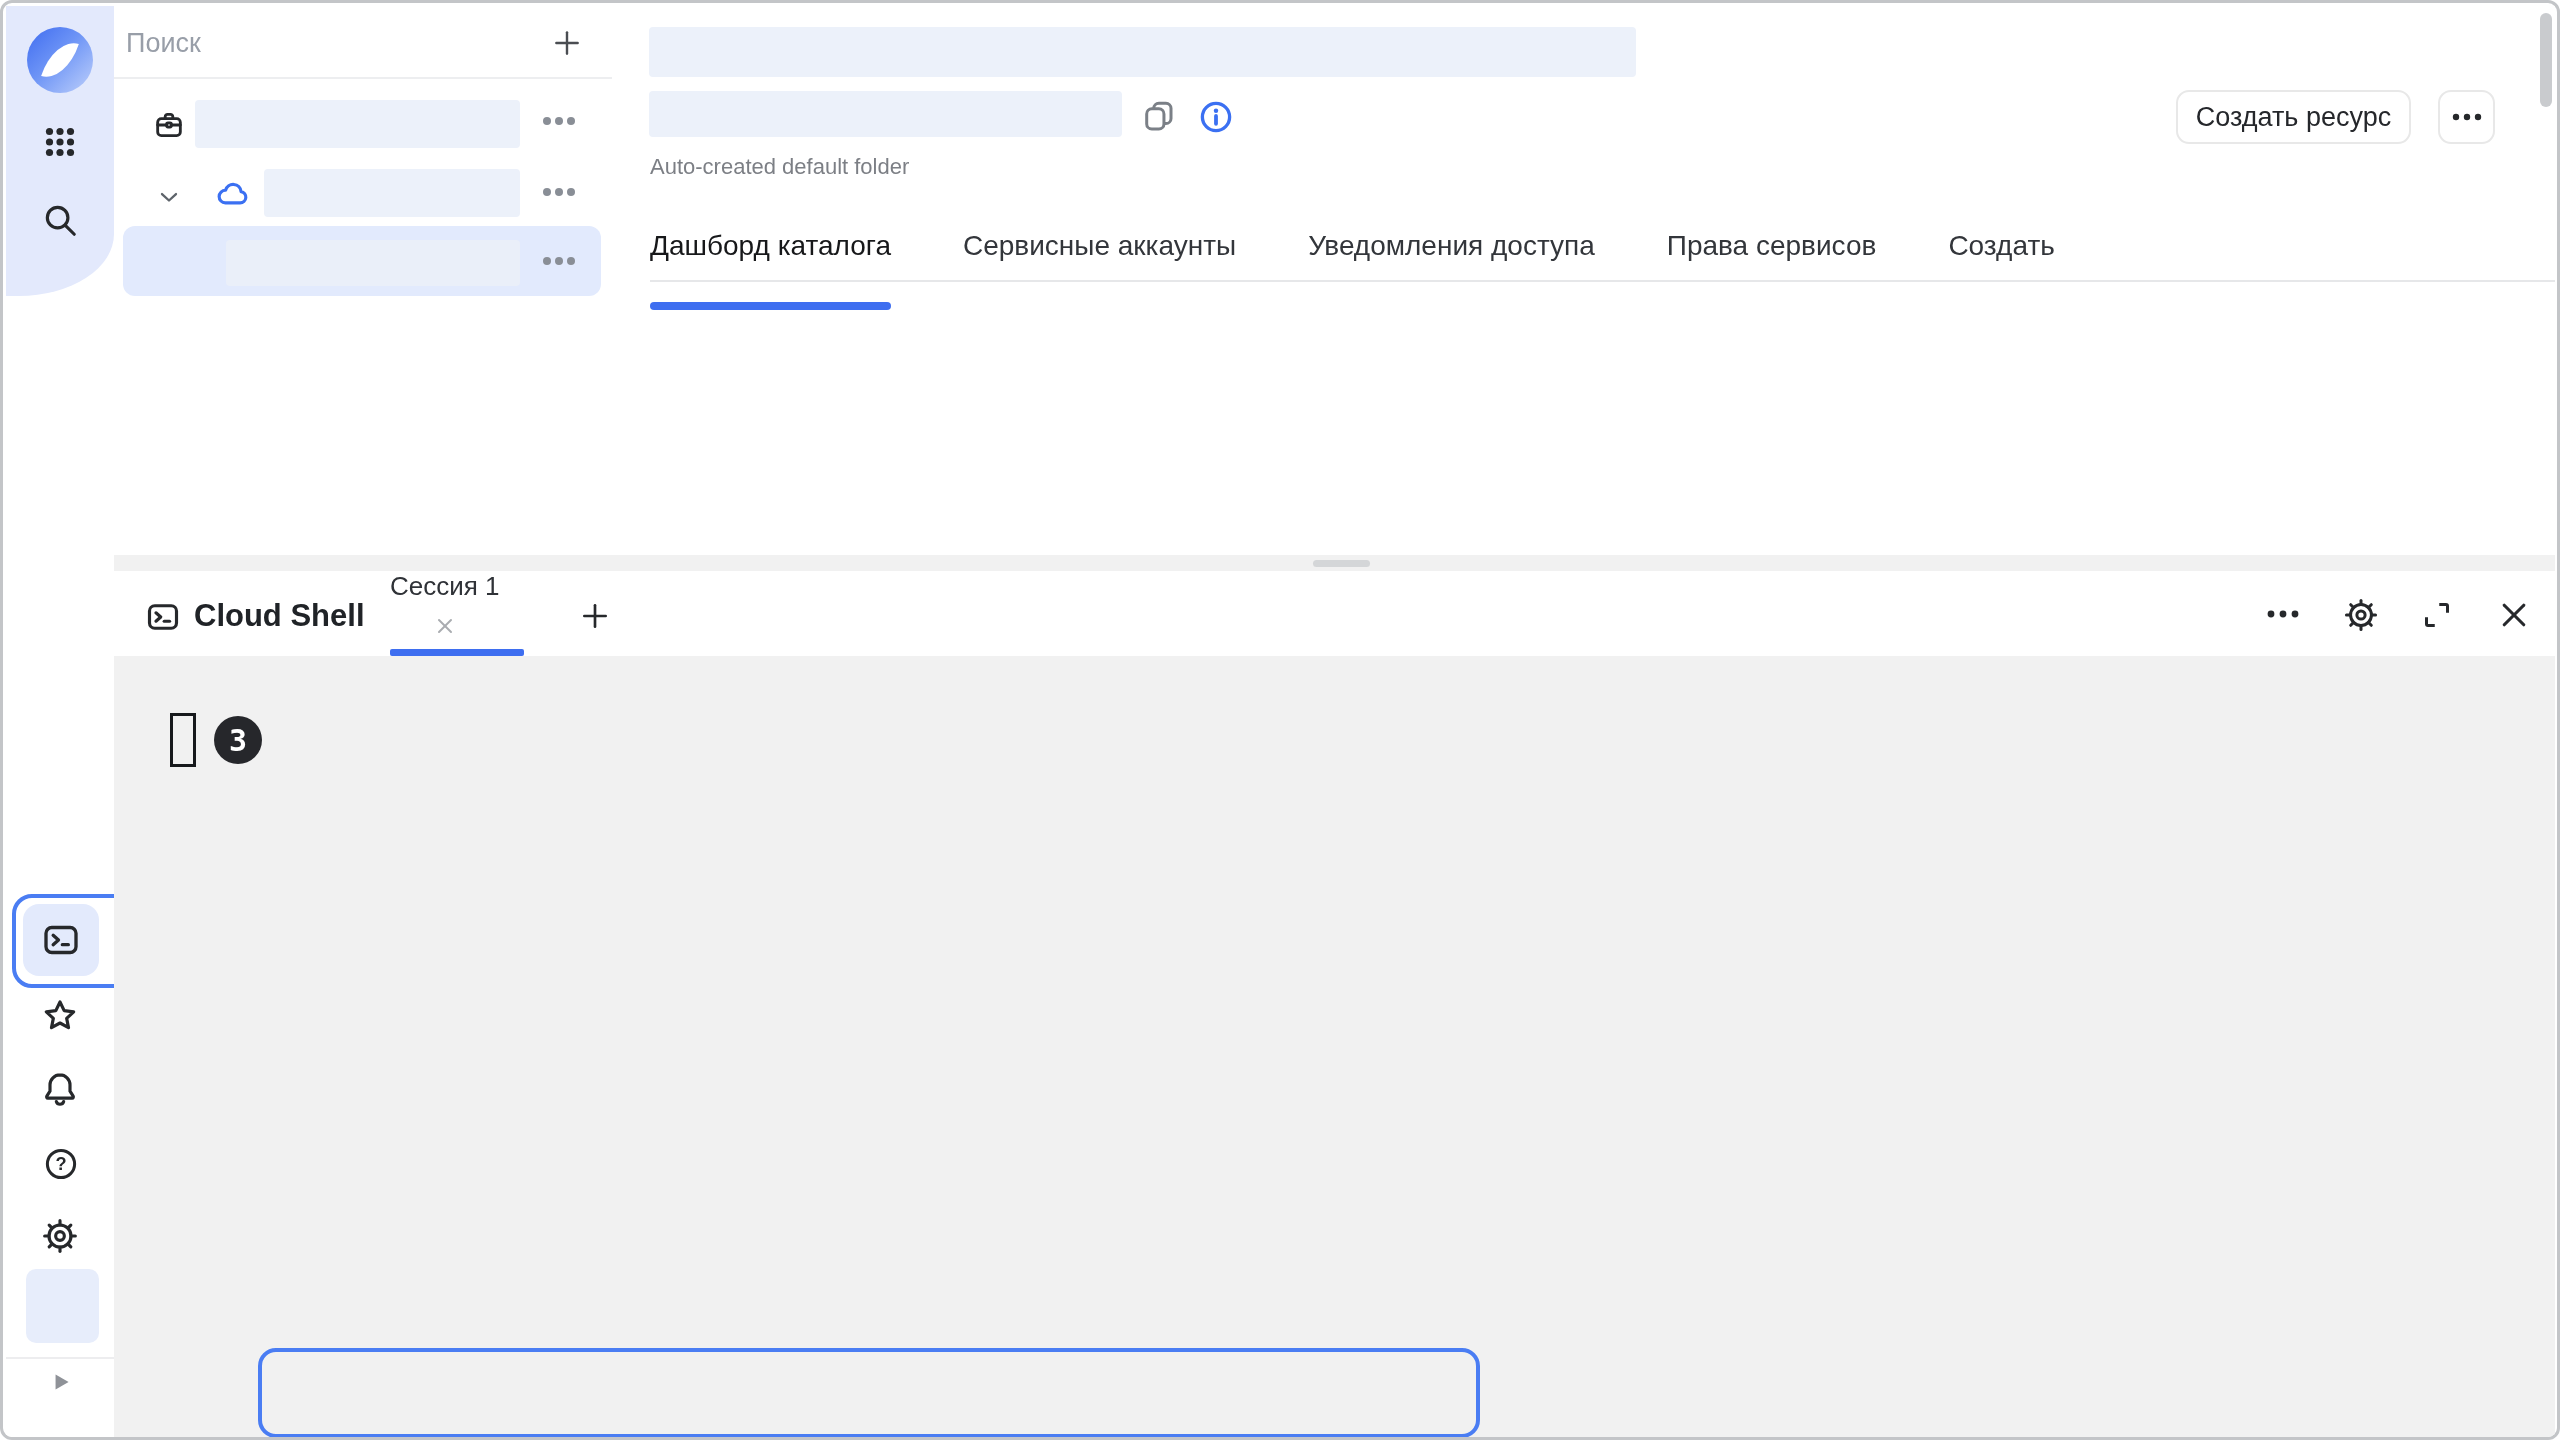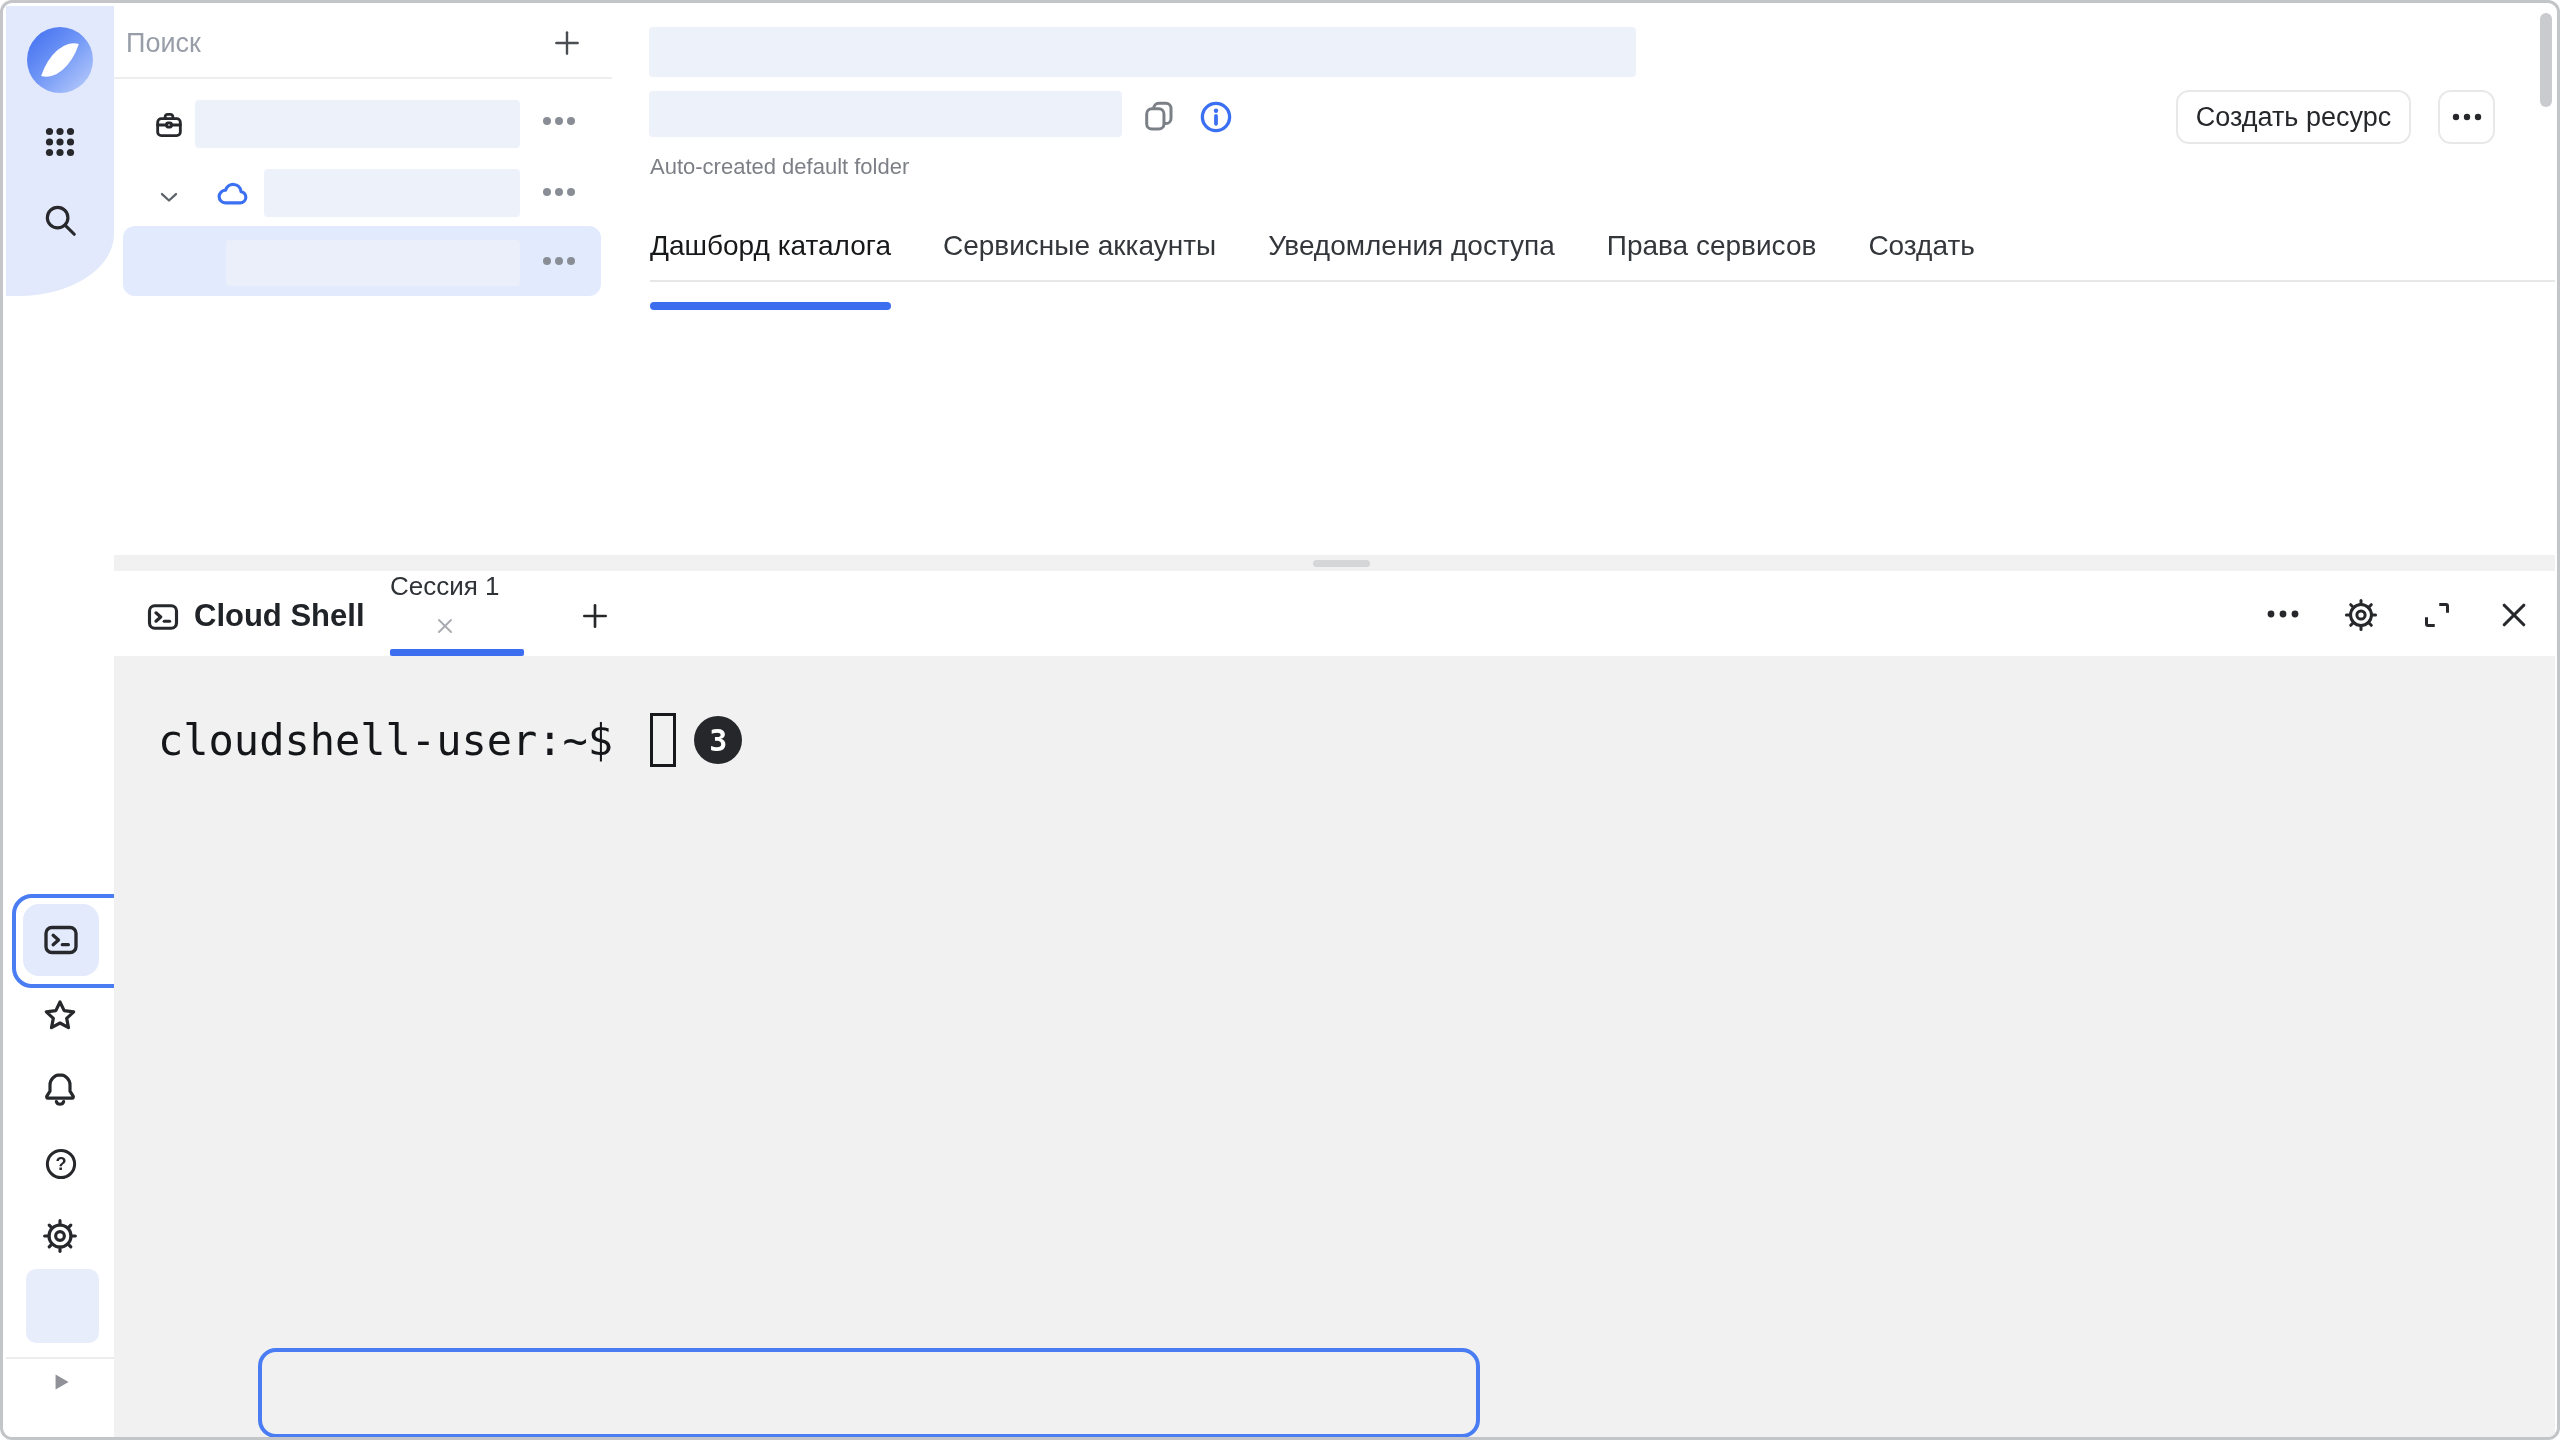--- a/index.html
+++ b/index.html
@@ -35,21 +35,21 @@
   .search-row{left:0;top:0;width:100%;height:73px;border-bottom:2px solid #edeef0;box-sizing:border-box;}
   .search-input{position:absolute;left:10px;top:16px;width:330px;height:40px;border:none;outline:none;
                 font-size:27px;font-family:"Liberation Sans",sans-serif;color:#3a3d42;background:transparent;}
   .search-input::placeholder{color:#989ea8;}
   .skel{background:#ecf1fa;border-radius:4px;}
   .row-sel{left:9px;top:220px;width:478px;height:70px;border-radius:12px;background:#e2eafd;}
 
   
   .main-top{left:609px;top:3px;width:1943px;height:549px;background:#fff;}
   .subtitle{left:38px;top:148px;font-size:22px;color:#7c7f85;}
-  .tabs{left:38px;top:224px;width:1905px;height:52px;display:flex;gap:52px;
+  .tabs{left:38px;top:224px;width:1905px;height:52px;display:flex;gap:72px;
         border-bottom:2px solid #e6e7e9;box-sizing:border-box;}
   .tab{position:relative;font-size:28px;color:#33363b;white-space:nowrap;cursor:pointer;}
   .tab.active{color:#17181a;font-weight:500;}
   .tab.active::after{content:"";position:absolute;left:0;right:0;bottom:-30px;height:8px;
                      border-radius:4px;background:#3e6ef0;}
   .btn{box-sizing:border-box;background:#fff;border:2px solid #e8e8e8;border-radius:13px;
        display:flex;align-items:center;justify-content:center;}
   .create-btn{left:1564px;top:84px;width:235px;height:54px;font-size:27px;color:#25272b;}
   .more-btn{left:1826px;top:84px;width:57px;height:54px;}
   .scroll-thumb{left:2537px;top:10px;width:12px;height:94px;border-radius:6px;background:#c9cbce;}
@@ -343,21 +343,20 @@
       <svg width="36" height="36" viewBox="0 0 24 24" stroke="#26282b" stroke-width="2.1" stroke-linecap="round">
         <line x1="5.5" y1="5.5" x2="18.5" y2="18.5"></line>
           <line x1="18.5" y1="5.5" x2="5.5" y2="18.5"></line>
       </svg>
     </div>
   </div>
 
   <div class="abs terminal">
     <div class="abs ann ann3"></div>
     <div class="abs cmdline">
-      <span class="prompt">cloudshell-user:~$</span>
       <div class="cursor"></div>
       <div class="badge cmd-badge">
         <span>3</span>
       </div>
     </div>
   </div>
 
 </div>
 
 </body></html>

